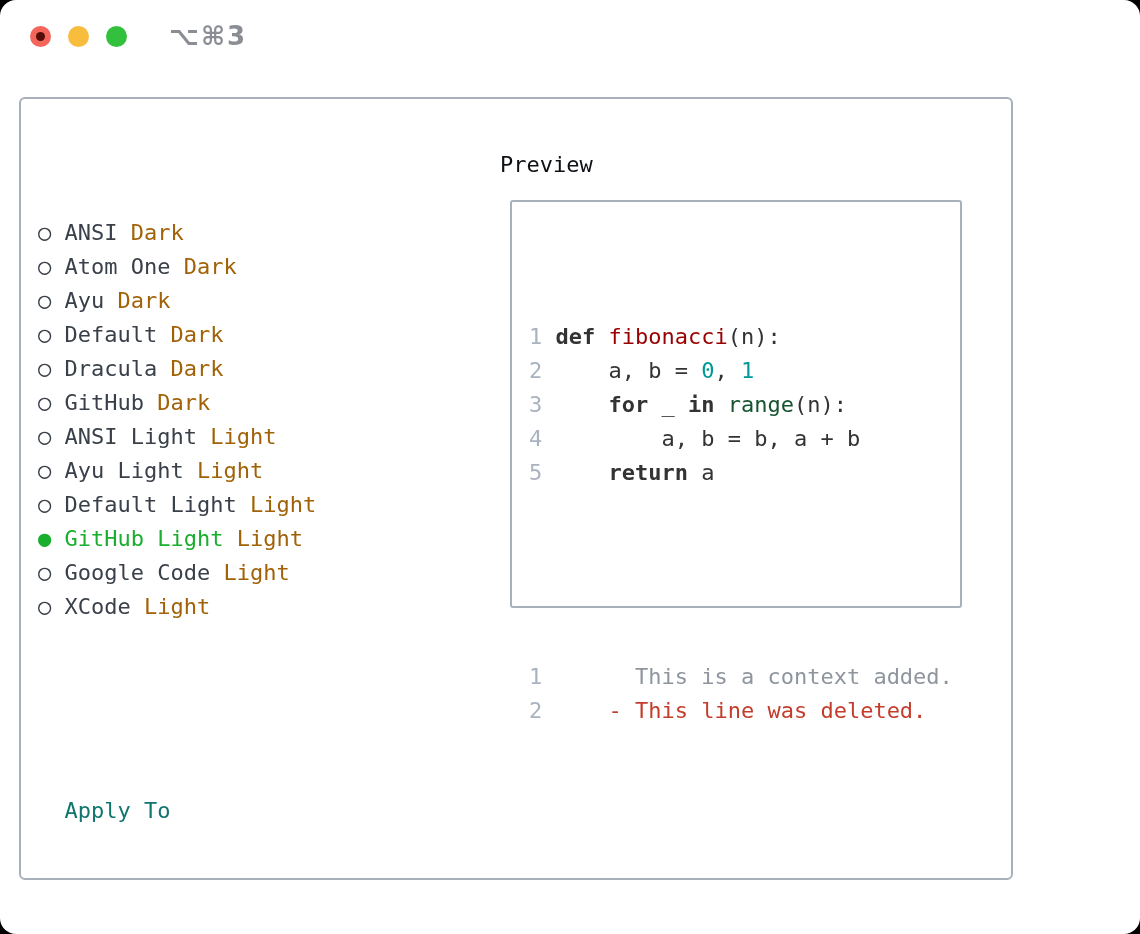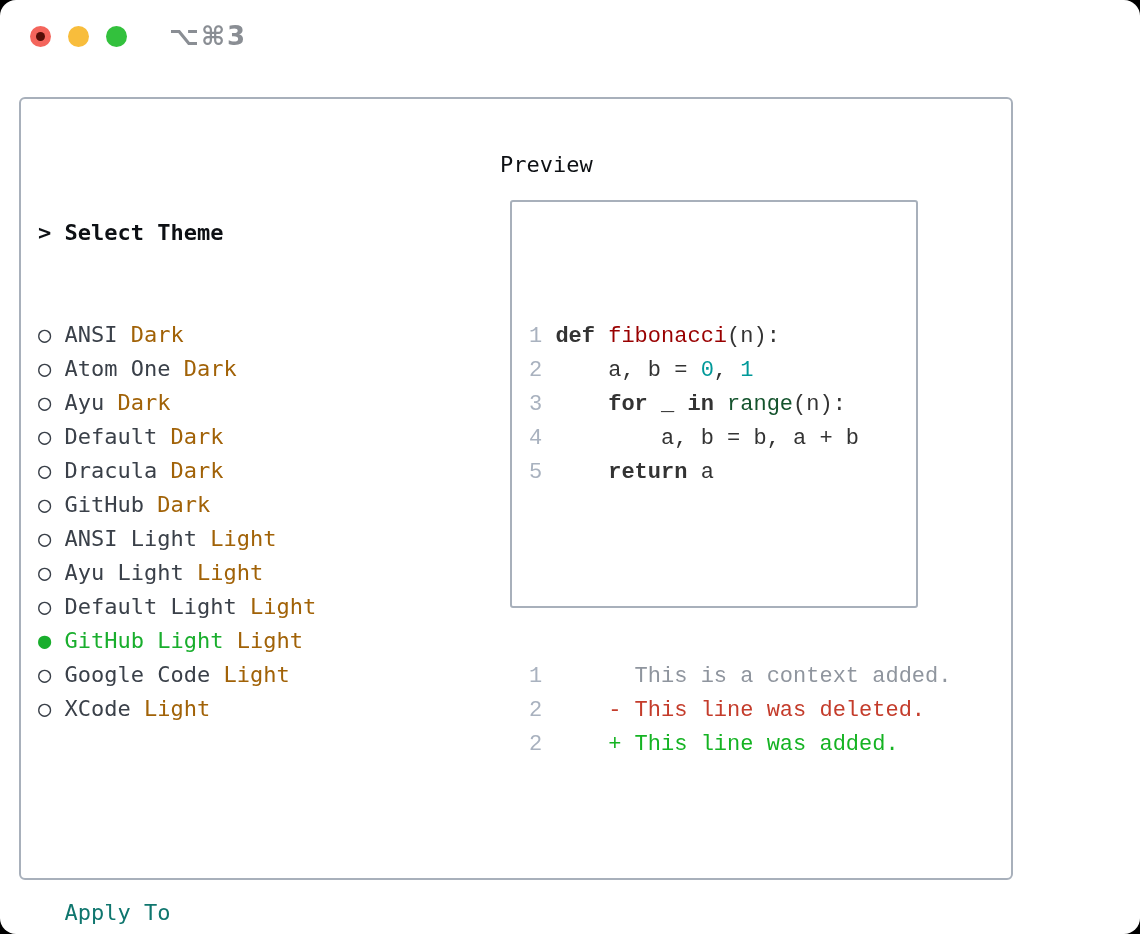--- a/index.html
+++ b/index.html
@@ -17,21 +17,21 @@
   .mono{font-family:"DejaVu Sans Mono",monospace;font-size:22px;line-height:34px;}
   
   #left{position:absolute;left:38px;top:148px;width:440px;white-space:pre;color:#3a4049;}
   .row{height:34px;}
   .hdr{color:#0d1014;font-weight:bold;}
   .subhdr{color:#0f766e;}
   .badge{color:#a16207;}
   .sel{color:#19ae2d;}
   
   #preview-title{position:absolute;left:500px;top:148px;font-weight:normal;color:#0d1014;}
-  #preview-box{position:absolute;left:510px;top:200px;width:408px;height:408px;box-sizing:border-box;border:2px solid #a8b0bb;border-radius:3px;background:#fff;padding:50px 0 0 17px;white-space:pre;color:#333333;font-family:Liberation Mono, monospace;}
+  #preview-box{position:absolute;left:510px;top:200px;width:452px;height:408px;box-sizing:border-box;border:2px solid #a8b0bb;border-radius:3px;background:#fff;padding:50px 0 0 17px;white-space:pre;color:#333333;}
   .lnum{color:#a9b2bf;}
   .kw{color:#333333;font-weight:bold;}
   .fn{color:#990000;}
   .lit{color:#009999;}
   .bi{color:#14532d;}
   .ctx{color:#8f959e;}
   .del{color:#c43c2b;}
   .add{color:#15b323;}
 </style>
 </head>
@@ -42,30 +42,29 @@
   <div class="light light-close">
     <div class="dot"></div>
   </div>
   <div class="light light-min"></div>
   <div class="light light-zoom"></div>
   <div class="shortcut">⌥⌘3</div>
 
   <div class="panel"></div>
 
   <div id="left" class="mono">
-    <div class="row"><span class="hdr">&gt;</span><span class="hdr"> </span><span class="hdr">Select Theme</span></div>
     <div id="theme-list"><div class="row"><span>○</span><span> </span><span>ANSI</span><span> </span><span class="badge">Dark</span></div><div class="row"><span>○</span><span> </span><span>Atom One</span><span> </span><span class="badge">Dark</span></div><div class="row"><span>○</span><span> </span><span>Ayu</span><span> </span><span class="badge">Dark</span></div><div class="row"><span>○</span><span> </span><span>Default</span><span> </span><span class="badge">Dark</span></div><div class="row"><span>○</span><span> </span><span>Dracula</span><span> </span><span class="badge">Dark</span></div><div class="row"><span>○</span><span> </span><span>GitHub</span><span> </span><span class="badge">Dark</span></div><div class="row"><span>○</span><span> </span><span>ANSI Light</span><span> </span><span class="badge">Light</span></div><div class="row"><span>○</span><span> </span><span>Ayu Light</span><span> </span><span class="badge">Light</span></div><div class="row"><span>○</span><span> </span><span>Default Light</span><span> </span><span class="badge">Light</span></div><div class="row"><span class="sel">●</span><span> </span><span class="sel">GitHub Light</span><span> </span><span class="badge">Light</span></div><div class="row"><span>○</span><span> </span><span>Google Code</span><span> </span><span class="badge">Light</span></div><div class="row"><span>○</span><span> </span><span>XCode</span><span> </span><span class="badge">Light</span></div></div>
     <div class="row"> </div>
     <div class="row"><span class="subhdr">  </span><span class="subhdr">Apply To</span></div>
     
     
     
   </div>
 
   <div id="preview-title" class="mono">Preview</div>
 
   <div id="preview-box" class="mono">
     <div id="code-lines"><div class="row"><span class="lnum">1</span><span> </span><span class="kw">def</span><span> </span><span class="fn">fibonacci</span><span>(n):</span></div><div class="row"><span class="lnum">2</span><span> </span><span>    a, b = </span><span class="lit">0</span><span>, </span><span class="lit">1</span></div><div class="row"><span class="lnum">3</span><span> </span><span>    </span><span class="kw">for</span><span> _ </span><span class="kw">in</span><span> </span><span class="bi">range</span><span>(n):</span></div><div class="row"><span class="lnum">4</span><span> </span><span>        a, b = b, a + b</span></div><div class="row"><span class="lnum">5</span><span> </span><span>    </span><span class="kw">return</span><span> a</span></div></div>
     <div class="row"> </div>
-    <div id="diff-lines"><div class="row"><span class="lnum">1</span><span> </span><span class="ctx">      This is a context added.</span></div><div class="row"><span class="lnum">2</span><span> </span><span class="del">    - This line was deleted.</span></div><div class="row"><span class="lnum">2</span><span> </span><span class="add">    + This line was added.</span></div></div>
+    <div id="diff-lines"><div class="row"><span class="lnum">1</span><span> </span><span class="ctx">      This is a context added.</span></div><div class="row"><span class="lnum">2</span><span> </span><span class="del">    - This line was deleted.</span></div></div>
   </div>
 
 </div>
 
 </body></html>

